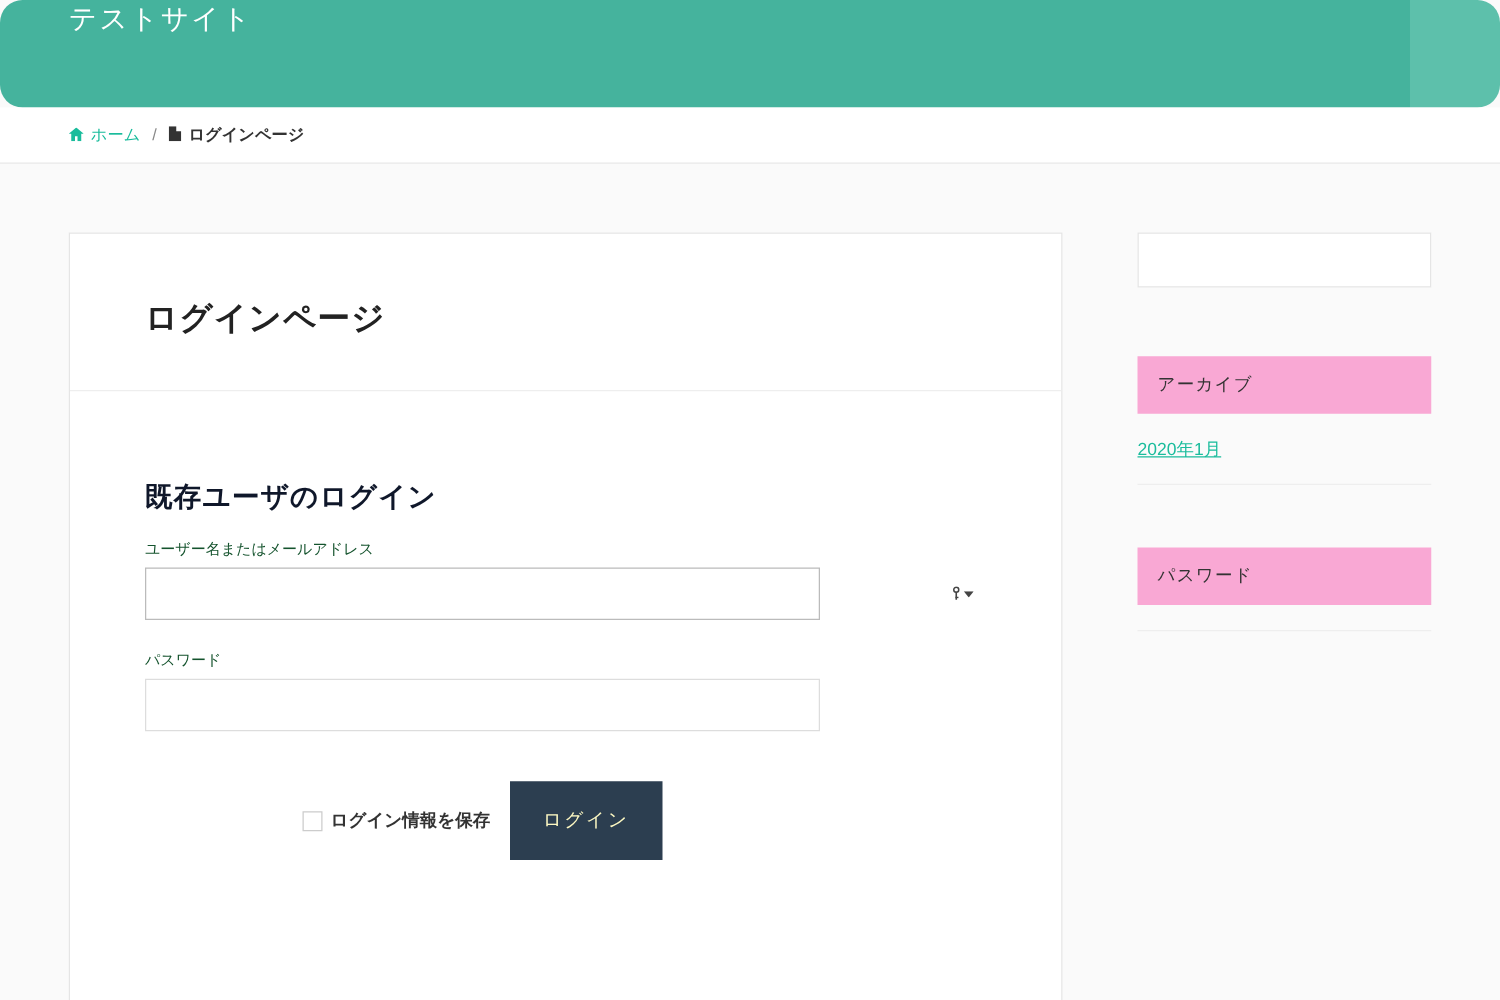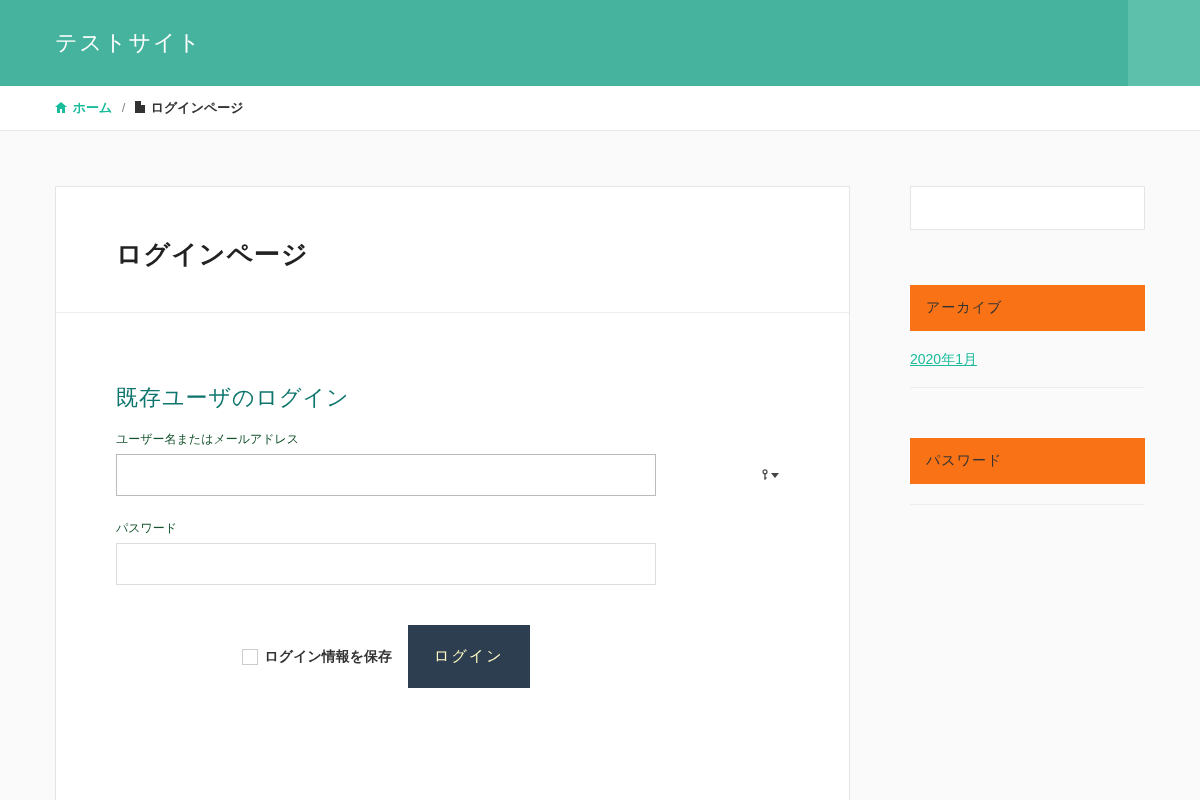--- a/index.html
+++ b/index.html
@@ -9,39 +9,40 @@
       color: #333;
       width: 1200px;
       height: 800px;
       overflow: hidden;
     }
     .header {
       background: #45b39d;
       background: linear-gradient(to right, #45b39d 0%, #45b39d 94%, #5dc0ab 94%, #5dc0ab 100%);
       height: 86px;
       display: flex;
-      align-items: center;
+      align-items: flex-start;
       padding: 0 55px;
+      border-radius: 18px;
     }
     .site-title {
       color: #fff;
       font-size: 22px;
       font-weight: 400;
       letter-spacing: 2px;
     }
     .breadcrumb-bar {
       background: #fff;
       border-bottom: 1px solid #e8e8e8;
       padding: 13px 55px;
       font-size: 13px;
     }
     .breadcrumb-home {
       color: #1abc9c;
       text-decoration: none;
-      font-weight: 700;
+      font-weight: 400;
     }
     .breadcrumb-sep {
       color: #888;
       margin: 0 6px;
     }
     .breadcrumb-current {
       color: #333;
       font-weight: 600;
     }
     .main-area {
@@ -61,22 +62,22 @@
       padding: 50px 60px 40px 60px;
       border-bottom: 1px solid #eee;
       color: #222;
       letter-spacing: 1px;
     }
     .login-form {
       padding: 70px 60px 40px 60px;
     }
     .form-heading {
       font-size: 22px;
-      font-weight: 400;
-      color: #0f766e;
+      font-weight: 700;
+      color: #0f172a;
       margin-bottom: 18px;
       letter-spacing: 1px;
     }
     .field-label {
       font-size: 12px;
       color: #14532d;
       margin-bottom: 6px;
       display: block;
     }
     .text-input-wrap {
@@ -143,21 +144,21 @@
       padding-top: 0;
     }
     .search-box {
       border: 1px solid #e5e5e5;
       background: #fff;
       height: 44px;
       margin-bottom: 55px;
       width: 100%;
     }
     .widget-title {
-      background: #f97316;
+      background: #f9a8d4;
       padding: 14px 16px;
       font-size: 14px;
       color: #333;
       font-weight: 400;
       letter-spacing: 1px;
       margin-bottom: 20px;
     }
     .widget-link {
       color: #1abc9c;
       text-decoration: underline;

